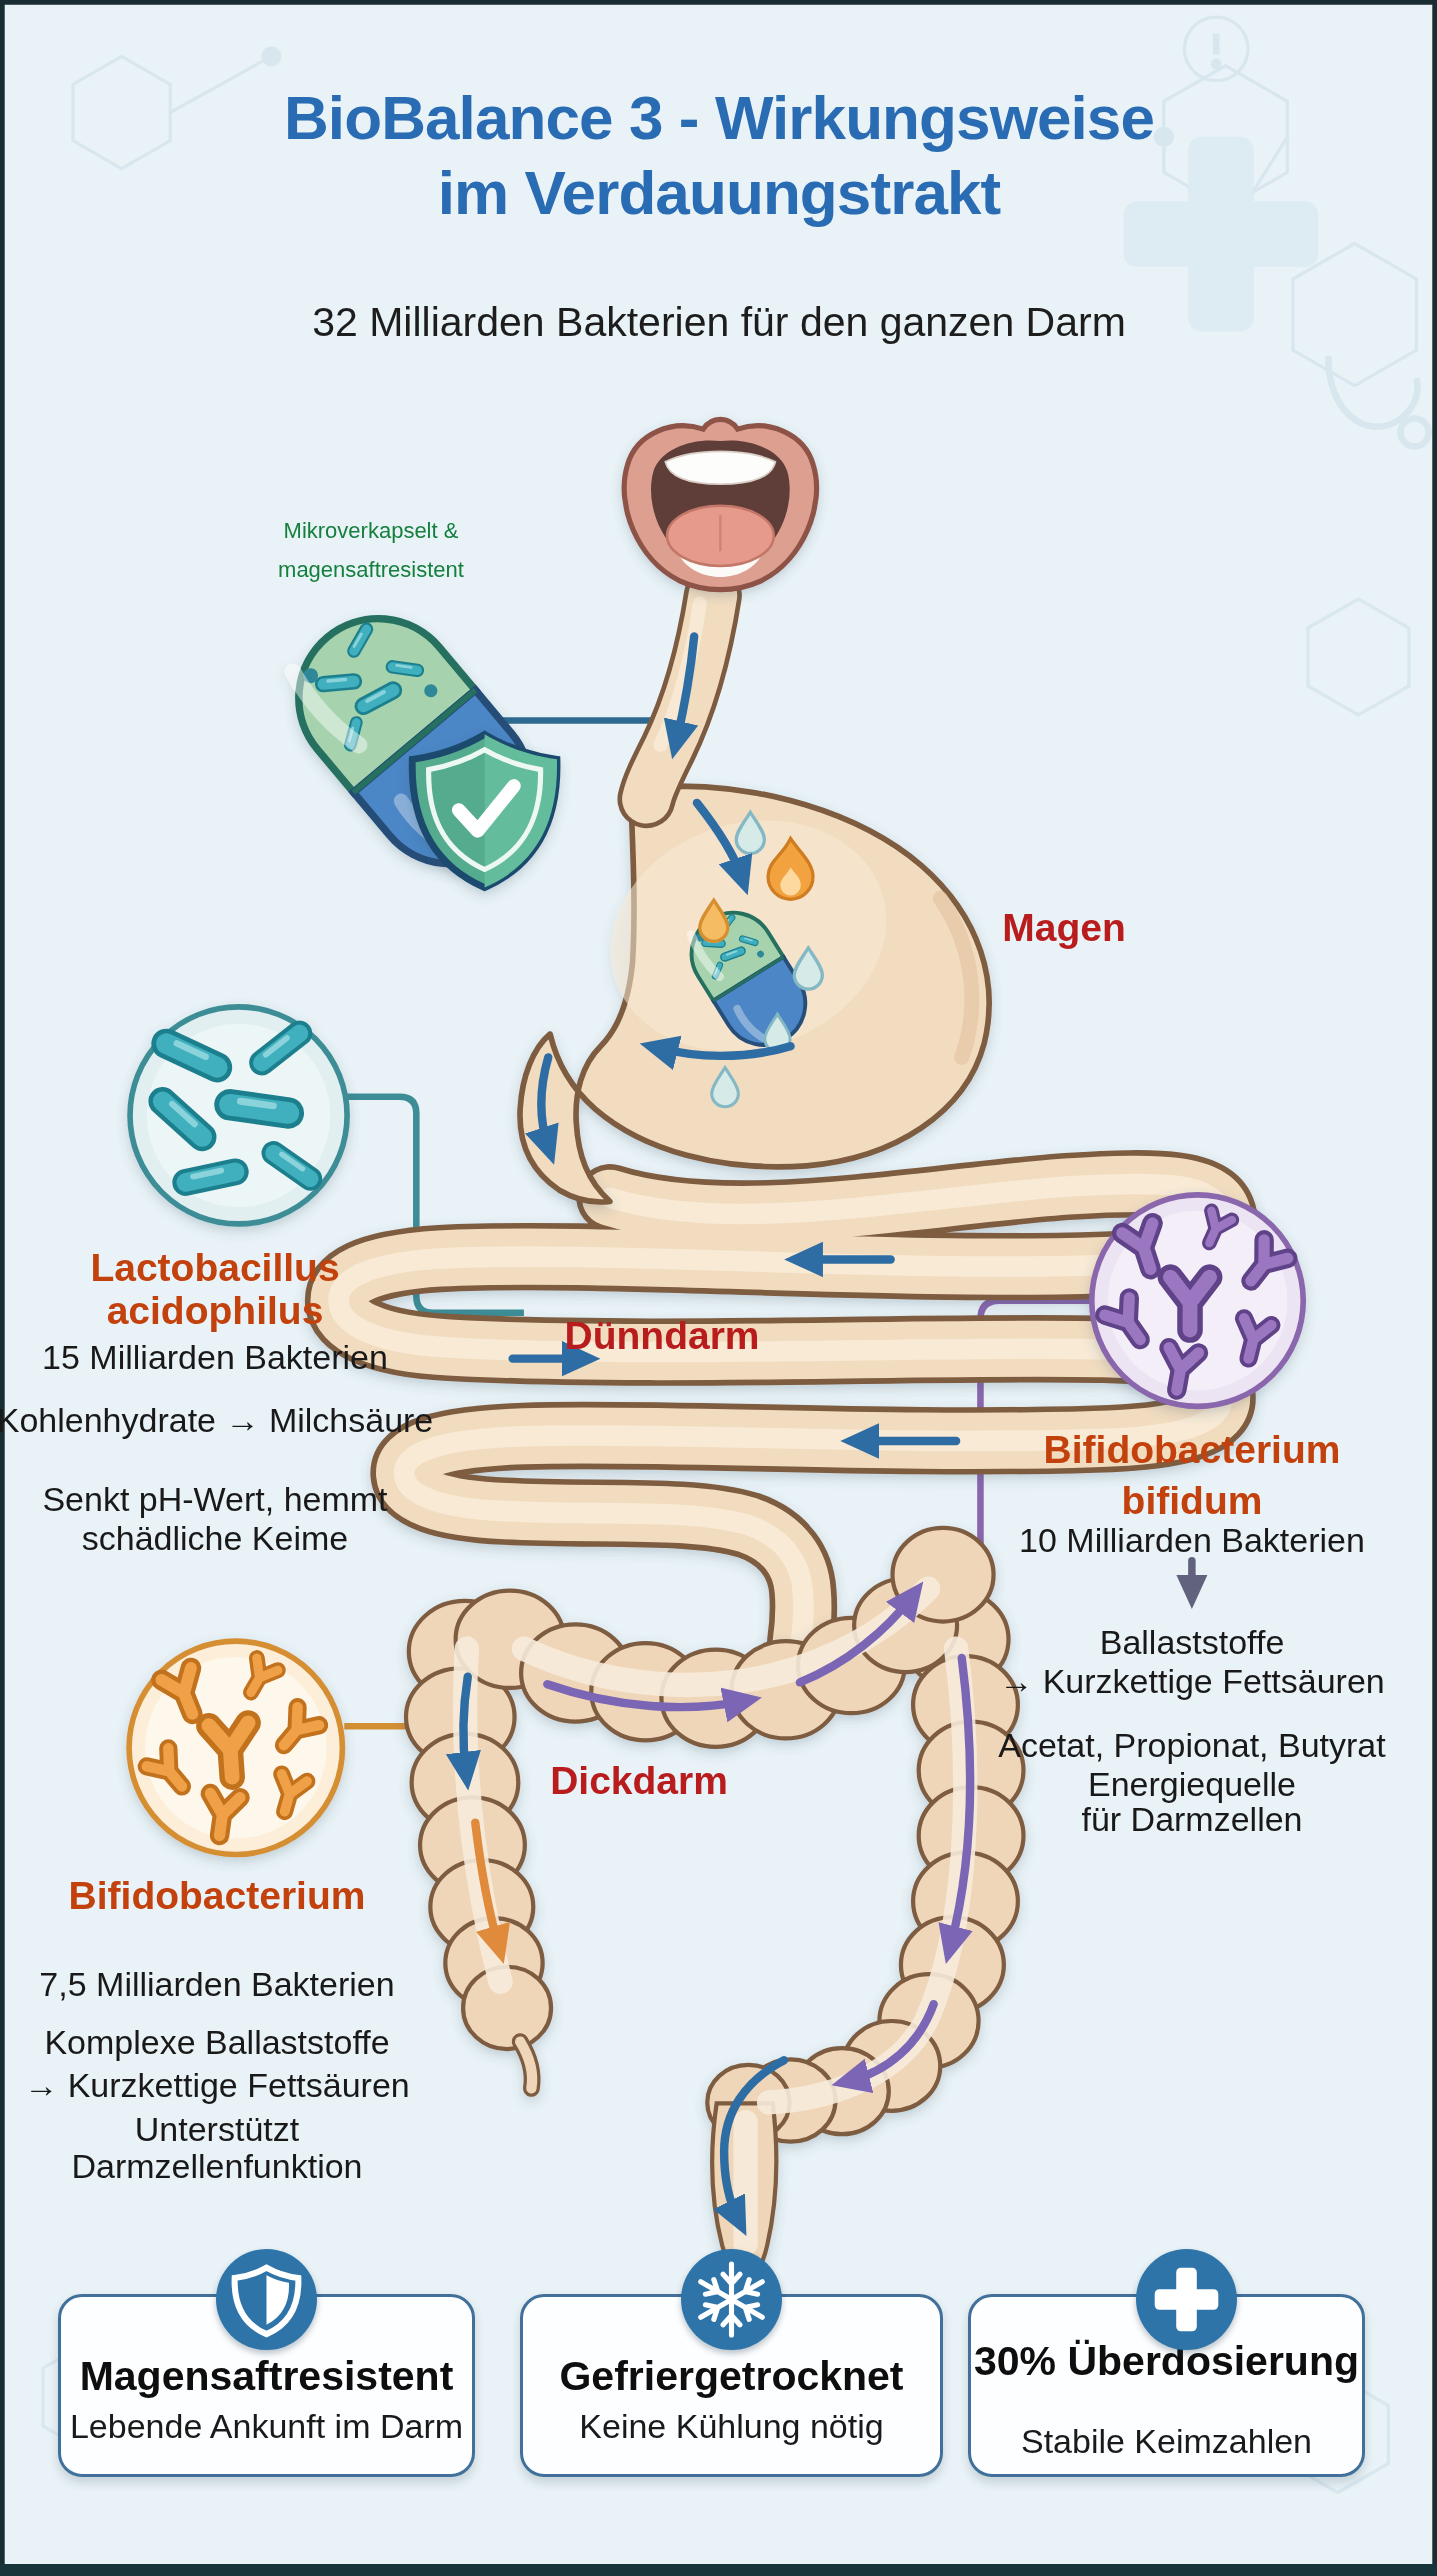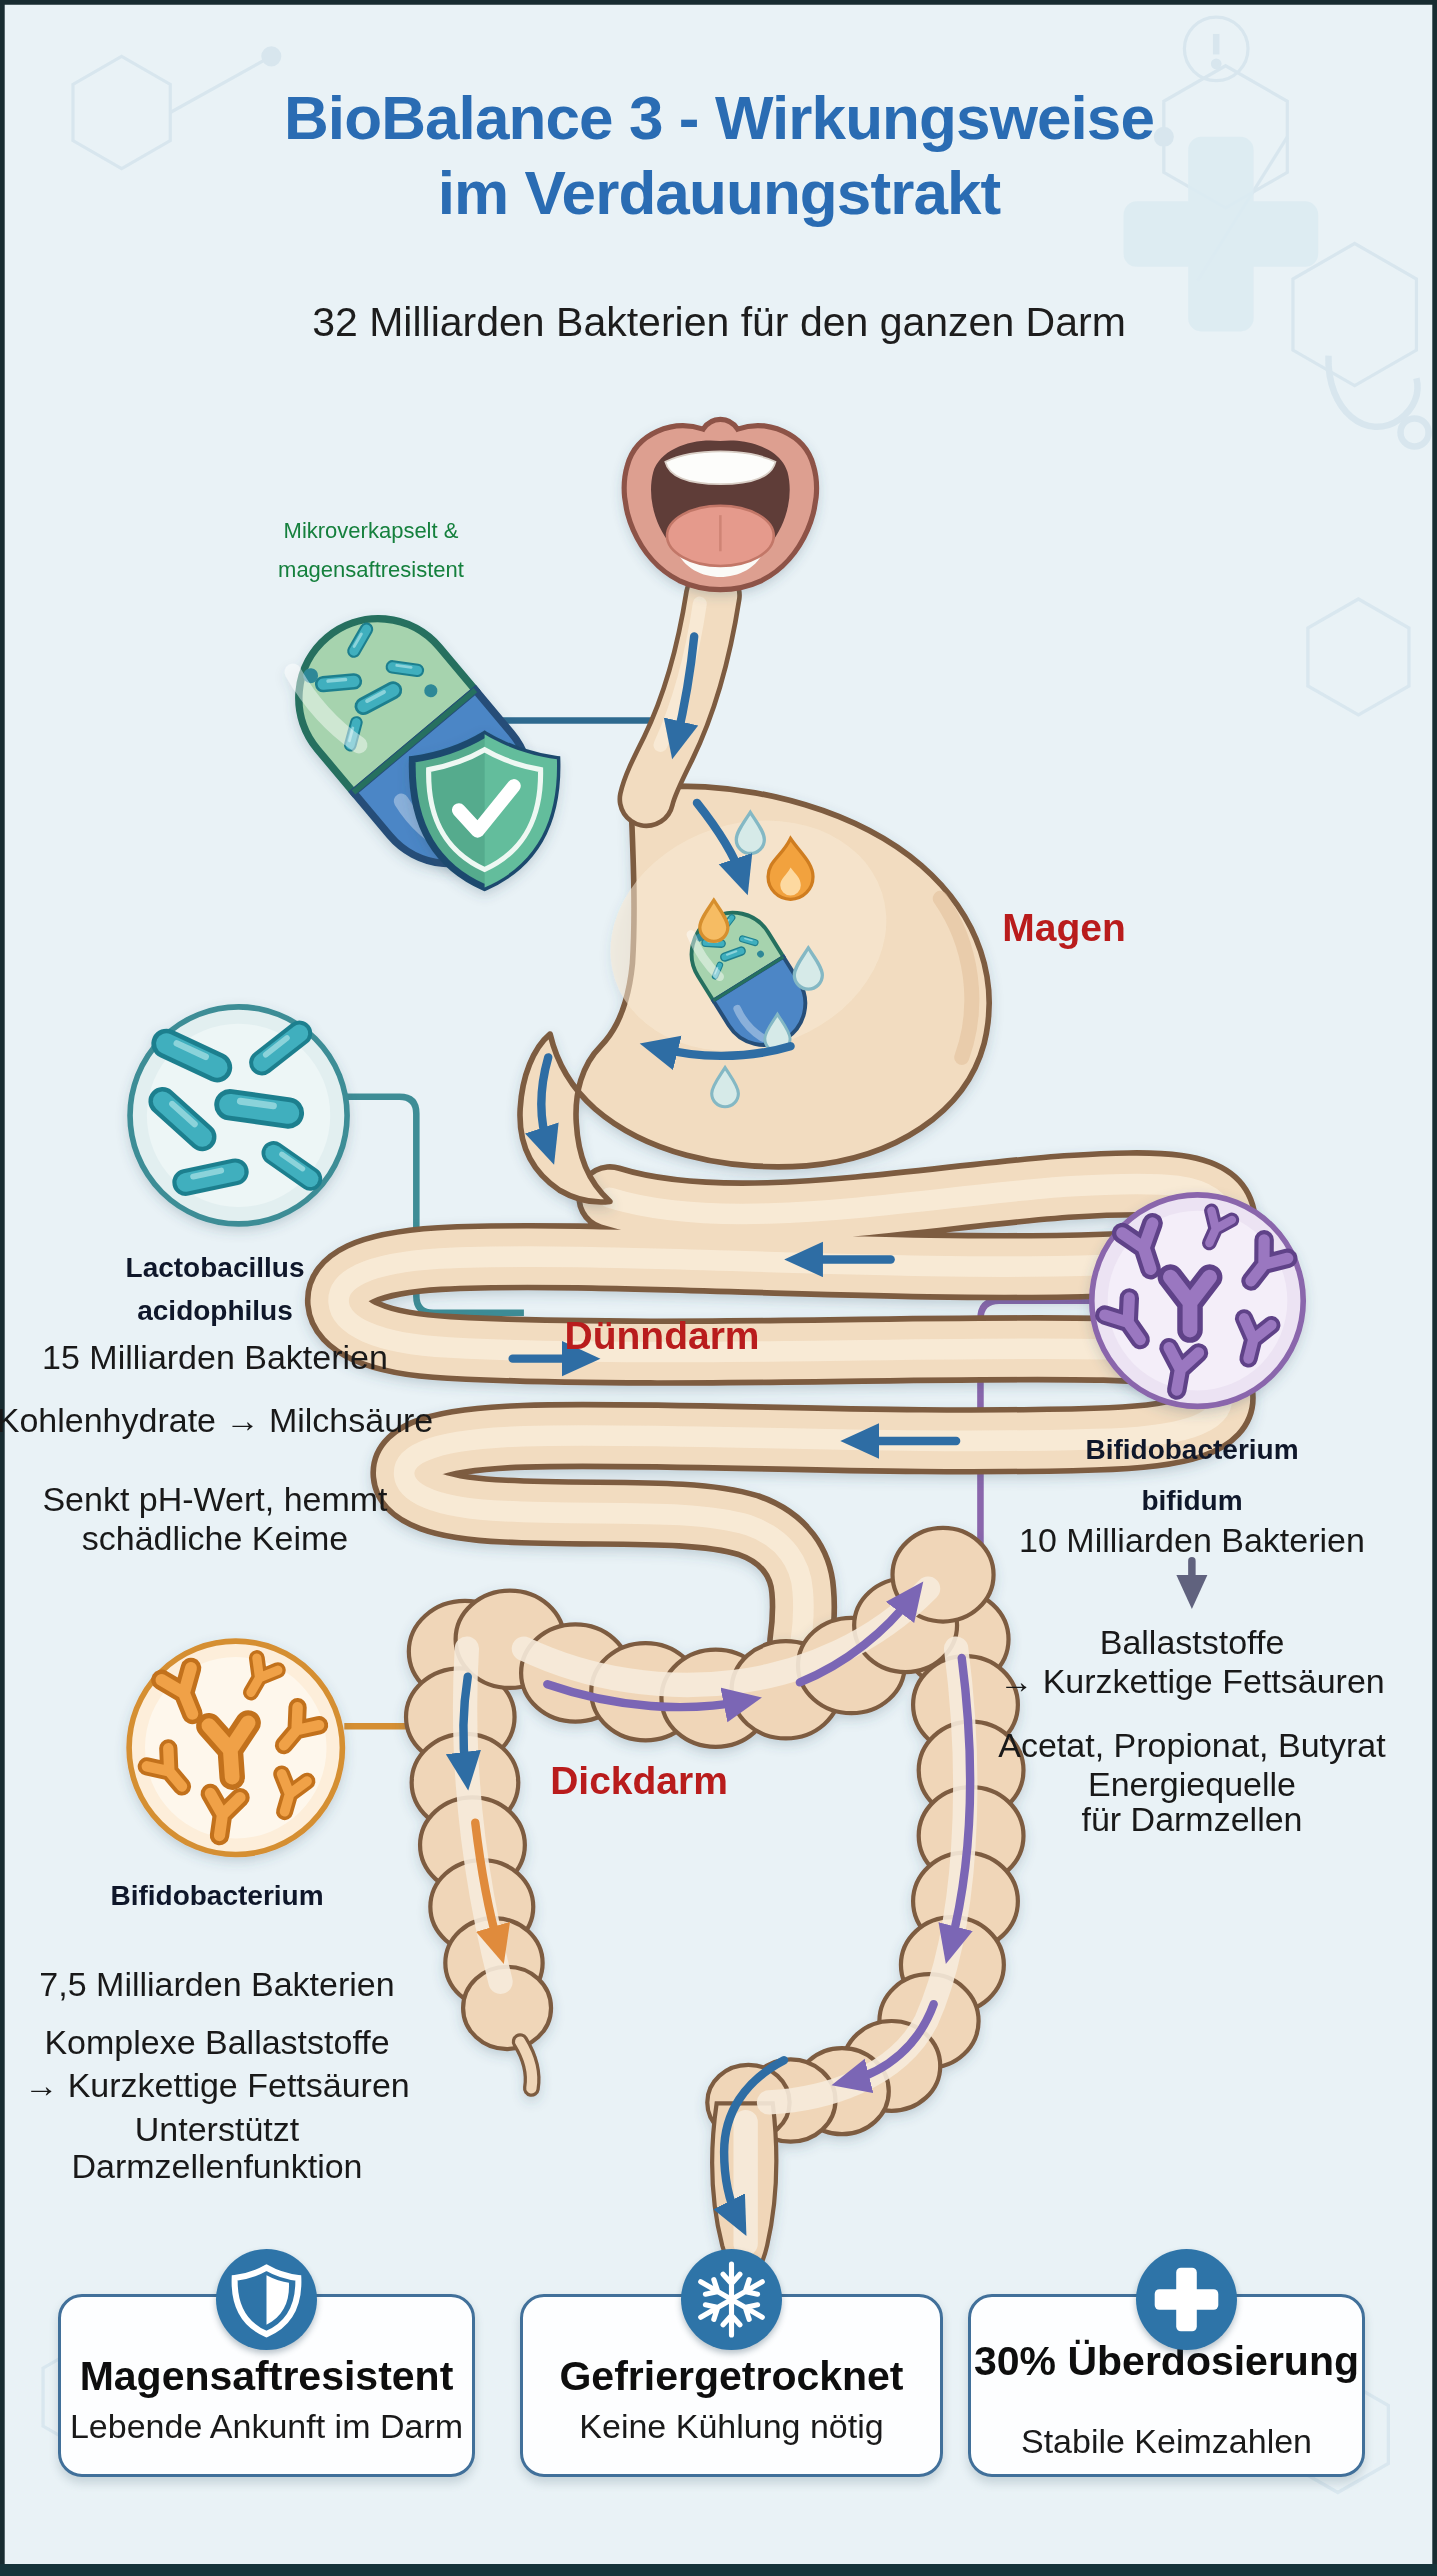--- a/index.html
+++ b/index.html
@@ -6,21 +6,21 @@
   #canvas{position:relative;width:1437px;height:2576px;margin:0 auto;background:#e9f2f6;overflow:hidden;
           font-family:"Liberation Sans","DejaVu Sans",sans-serif;color:#1c1c1c;
           box-shadow:inset 0 0 0 4.7px #182c31;}
   #bottom-strip{position:absolute;left:0;right:0;bottom:0;height:12px;background:#16343a;}
   .abs{position:absolute;}
   .ctr{transform:translateX(-50%);white-space:nowrap;text-align:center;}
   .title-line{font-size:62px;font-weight:bold;color:#2a6cb3;letter-spacing:-0.9px;}
   .subtitle{font-size:41px;color:#1d1d1d;}
   .organ-label{font-size:39px;font-weight:bold;color:#b91c1c;}
   .small-label{font-size:22px;line-height:39px;color:#15803d;}
-  .strain-name{font-size:28px;font-weight:bold;color:#0f172a;line-height:43px;}
+  .strain-name{font-size:39px;font-weight:bold;color:#c2410c;line-height:43px;}
   .strain-fact{font-size:34px;color:#191919;line-height:39px;}
   .down-glyph{font-size:49px;color:#5b5e78;font-family:"DejaVu Sans",sans-serif;}
   .benefit-box{position:absolute;top:2294px;height:183px;background:#fdfeff;border:3.7px solid #41709a;
                border-radius:24px;box-shadow:0 5.6px 9.4px rgba(40,70,90,.18);box-sizing:border-box;
                display:flex;flex-direction:column;align-items:center;justify-content:center;padding-top:28px;}
   .benefit-title{font-size:41px;font-weight:bold;color:#0e0e0e;}
   .benefit-sub{font-size:34px;color:#1a1a1a;margin-top:7.5px;}
   .benefit-icon{position:absolute;width:101px;height:101px;border-radius:50%;background:#2e74a8;top:2249px;
                 display:flex;align-items:center;justify-content:center;box-shadow:0 3.7px 6.5px rgba(25,55,75,.3);}
   svg{display:block;}

